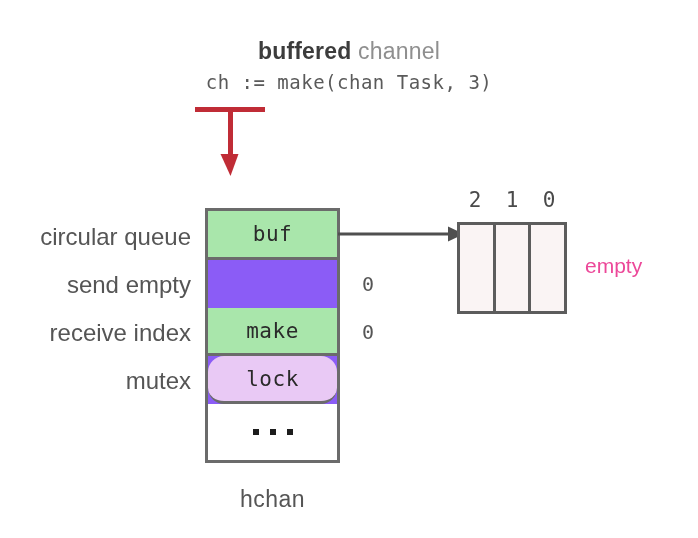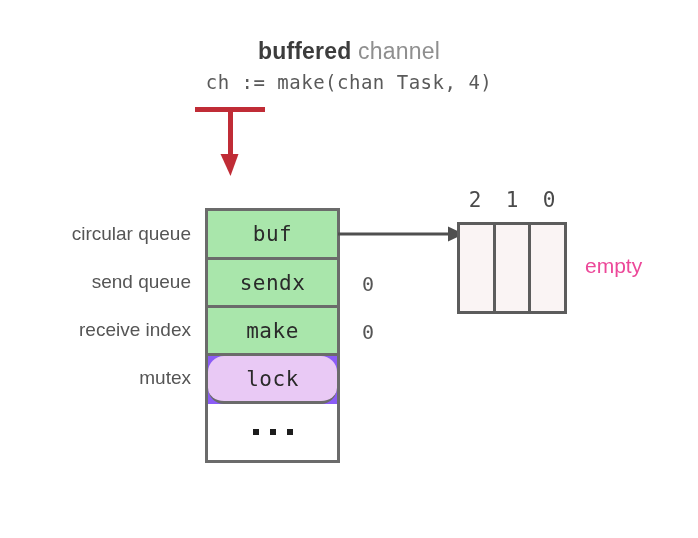--- a/index.html
+++ b/index.html
@@ -105,21 +105,21 @@
     width: 6px;
     height: 6px;
     background: #1d1d1d;
   }
 
   
   .field-label {
     position: absolute;
     right: 507px;          
     text-align: right;
-    font-size: 19px;
+    font-size: 24px;
     color: #555555;
     white-space: nowrap;
   }
   #label-circular-queue { top: 223px; }
   #label-send-index     { top: 271px; }
   #label-receive-index  { top: 319px; }
   #label-mutex          { top: 367px; }
 
   
   .index-value {
@@ -196,36 +196,35 @@
     letter-spacing: 0.5px;
   }
 </style>
 </head>
 <body>
 
 <div id="canvas">
 
   <div class="title-line" id="title-main"><span class="strong">buffered</span><span class="light"> channel</span></div>
 
-  <div class="title-line" id="title-code">ch := make(chan Task, 4)</div>
+  <div class="title-line" id="title-code">ch := make(chan Task, 3)</div>
 
   <svg id="red-arrow" viewBox="0 0 100 78">
     <rect x="9" y="3" width="70" height="5" fill="#c02c36"></rect>
     <rect x="42" y="3" width="5" height="52" fill="#c02c36"></rect>
     <polygon points="34.5,50 52.5,50 44.5,72" fill="#c02c36"></polygon>
   </svg>
 
   <div class="field-label" id="label-circular-queue">circular queue</div>
-  <div class="field-label" id="label-send-index">send queue</div>
+  <div class="field-label" id="label-send-index">send empty</div>
   <div class="field-label" id="label-receive-index">receive index</div>
   <div class="field-label" id="label-mutex">mutex</div>
 
   <div id="hchan-box">
     <div class="hchan-row green sep" id="row-buf">buf</div>
-    <div class="hchan-row green sep" id="row-sendx">sendx</div>
     <div class="hchan-row green sep" id="row-recvx">make</div>
     <div class="hchan-row purple sep" id="row-lock">lock</div>
     <div class="hchan-row plain" id="row-dots">
       <span class="dots-group">
         <span class="dot-sq"></span>
           <span class="dot-sq"></span>
           <span class="dot-sq"></span>
       </span>
     </div>
   </div>
@@ -243,14 +242,15 @@
   <div class="slot-index" id="slot-index-0">0</div>
 
   <div id="slot-array">
     <div class="slot-cell"></div>
     <div class="slot-cell"></div>
     <div class="slot-cell"></div>
   </div>
 
   <div id="empty-label">empty</div>
 
+  <div id="hchan-caption">hchan</div>
 
 </div>
 
 </body></html>

